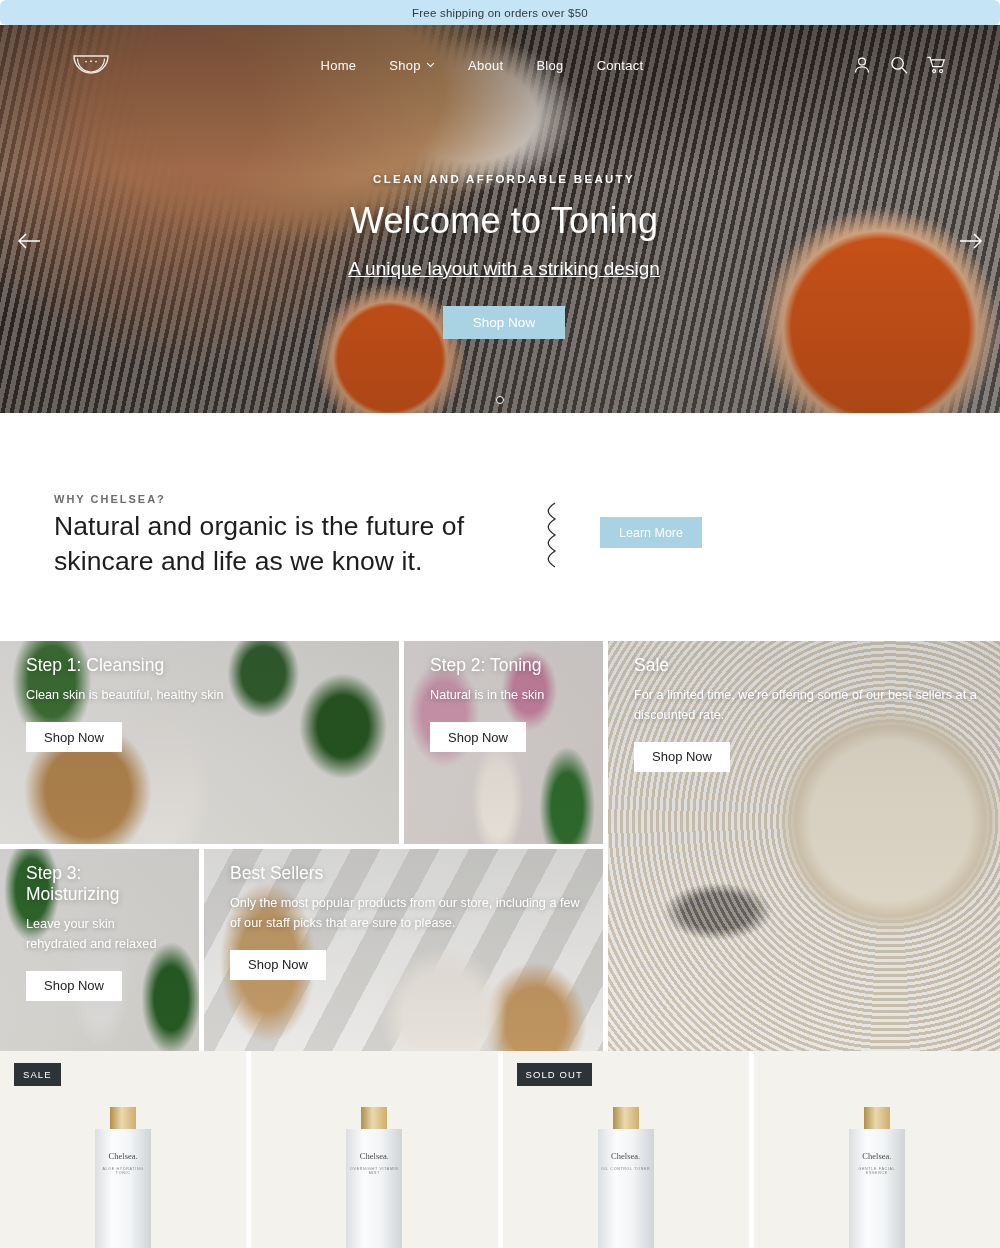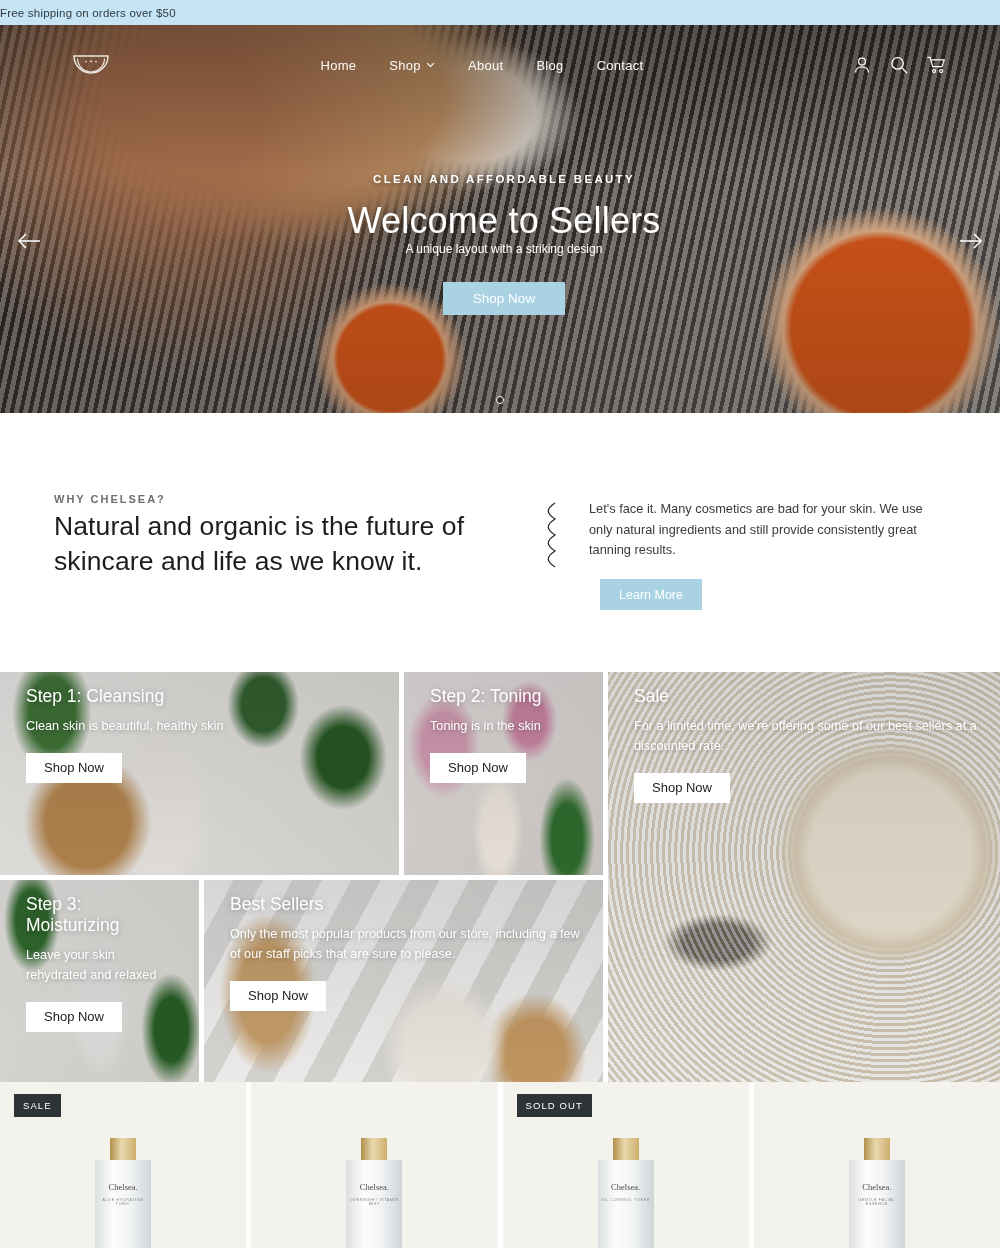--- a/index.html
+++ b/index.html
@@ -7,22 +7,22 @@
   body {
     font-family: "Liberation Sans", sans-serif;
     background:#ffffff;
     color:#262626;
     -webkit-font-smoothing:antialiased;
   }
 
   
   .announce {
     height:25px; background:#c5e4f5; color:#2f3a40;
-    display:flex; align-items:center; justify-content:flex-start;
-    font-size:11.5px; letter-spacing:.2px;
+    display:flex; align-items:center; justify-content:center;
+    font-size:11.5px; letter-spacing:.2px;border-radius:6px;
   }
 
   
   .hero { position:relative; height:388px; overflow:hidden; }
   .hero-photo{
     position:absolute; inset:0;
     background:
       radial-gradient(circle at 18% 22%, rgba(180,120,85,.95) 0 9%, rgba(0,0,0,0) 30%),
       radial-gradient(ellipse 24% 40% at 30% 18%, #c99a6d 0 60%, rgba(0,0,0,0) 100%),
       radial-gradient(ellipse 12% 22% at 31% 33%, #8d6b4a 0 62%, rgba(0,0,0,0) 100%),
@@ -50,21 +50,21 @@
   .navicon{ width:20px; height:20px; display:block; cursor:pointer; }
 
   .hero-center{
     position:absolute; left:8px; right:0; top:148px; text-align:center; z-index:5; color:#fff;
   }
   .eyebrow{ font-size:11.5px; letter-spacing:2.3px; font-weight:600; text-shadow:0 1px 4px rgba(0,0,0,.4); }
   .hero-title{
     font-size:36px; font-weight:400; margin-top:15px; letter-spacing:.2px;
     text-shadow:0 2px 10px rgba(0,0,0,.35);
   }
-  .hero-sub{ font-size:12px; margin-top:0; text-shadow:0 1px 7px rgba(0,0,0,.4); }
+  .hero-sub{ font-size:19px; margin-top:16px; text-shadow:0 1px 7px rgba(0,0,0,.4);text-decoration:underline; }
   .hero-btn{
     margin:26px auto 0; width:122px; height:33px; background:#a9d2e3; color:#fff;
     display:flex; align-items:center; justify-content:center; font-size:13.5px; border:0; cursor:pointer;
   }
   .arrow{ position:absolute; top:205px; width:26px; height:22px; z-index:6; cursor:pointer; }
   .arrow.left{ left:16px; } .arrow.right{ right:16px; }
   .dots{ position:absolute; bottom:9px; left:0; right:0; display:flex; justify-content:center; gap:8px; z-index:6; }
   .dot{ width:8px; height:8px; border-radius:50%; border:1.6px solid #fff; background:transparent; cursor:pointer; }
   .dot.active{ background:#2b2b2b; border-color:#fff; }
 
@@ -222,42 +222,41 @@
 
   <svg class="arrow left" viewBox="0 0 26 22">
     <path d="M24 11 H3 M10 4 L3 11 L10 18" stroke="#fff" stroke-width="1.5" fill="none"></path>
   </svg>
   <svg class="arrow right" viewBox="0 0 26 22">
     <path d="M2 11 H23 M16 4 L23 11 L16 18" stroke="#fff" stroke-width="1.5" fill="none"></path>
   </svg>
 
   <div class="hero-center">
     <div class="eyebrow">CLEAN AND AFFORDABLE BEAUTY</div>
-    <h1 class="hero-title">Welcome to Sellers</h1>
+    <h1 class="hero-title">Welcome to Toning</h1>
     <p class="hero-sub">A unique layout with a striking design</p>
     <button class="hero-btn">Shop Now</button>
   </div>
 
   <div class="dots">
     <span class="dot active"></span>
   </div>
 </section>
 
 <section class="why">
   <div class="why-left">
     <div class="why-eyebrow">WHY CHELSEA?</div>
     <h2 class="why-head">Natural and organic is the future of skincare and life as we know it.</h2>
   </div>
   <div class="why-mid">
     <svg class="squiggle" viewBox="0 0 18 70">
       <path d="M12 2 C3 8, 3 12, 12 18 C3 24, 3 28, 12 34 C3 40, 3 44, 12 50 C3 56, 3 60, 12 66" fill="none" stroke="#2a2a2a" stroke-width="1.3"></path>
     </svg>
   </div>
   <div class="why-right">
-    <p class="why-body">Let's face it. Many cosmetics are bad for your skin. We use only natural ingredients and still provide consistently great tanning results.</p>
     <button class="why-btn">Learn More</button>
   </div>
 </section>
 
 <section class="mosaic">
   <div class="mos-left">
     <div class="mos-row1">
       <div class="card c1">
         <div class="bg bg-cleansing"></div>
         <div class="veil"></div>
@@ -265,21 +264,21 @@
           <div class="c-title">Step 1: Cleansing</div>
           <div class="c-sub">Clean skin is beautiful, healthy skin</div>
           <button class="c-btn">Shop Now</button>
         </div>
       </div>
       <div class="card c2">
         <div class="bg bg-toning"></div>
         <div class="veil"></div>
         <div class="inner">
           <div class="c-title">Step 2: Toning</div>
-          <div class="c-sub">Toning is in the skin</div>
+          <div class="c-sub">Natural is in the skin</div>
           <button class="c-btn">Shop Now</button>
         </div>
       </div>
     </div>
     <div class="mos-row2">
       <div class="card c3">
         <div class="bg bg-moist"></div>
         <div class="veil"></div>
         <div class="inner">
           <div class="c-title">Step 3: Moisturizing</div>

